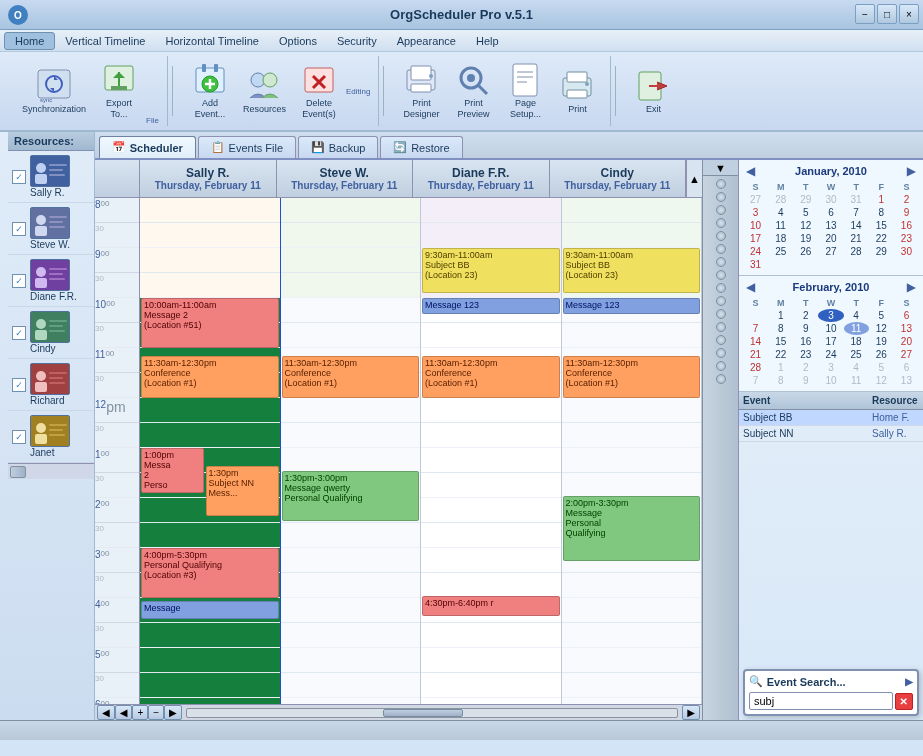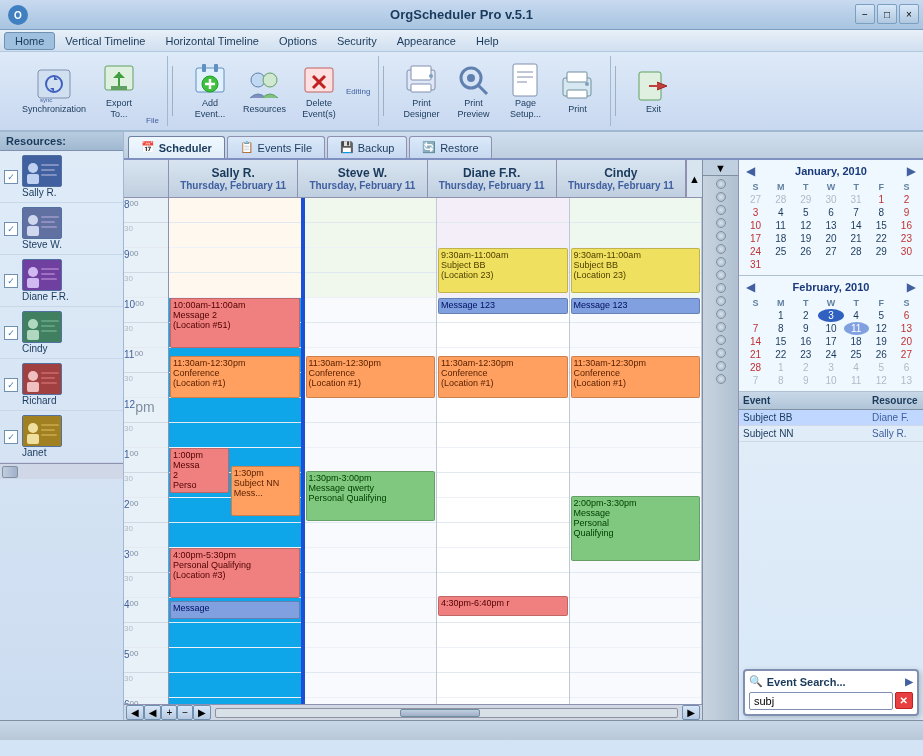--- a/index.html
+++ b/index.html
@@ -75,25 +75,26 @@
     .tool-label { font-size: 9px; color: #1a3a5c; text-align: center; line-height: 1.2; }
 
     
     .main-area {
       display: flex;
       height: calc(756px - 30px - 22px - 80px - 16px - 20px);
     }
 
     
     .sidebar {
-      width: 124px;
+      width: 95px;
       background: linear-gradient(to bottom, #e0ecf8, #ccdcf0);
       border-right: 1px solid #a0b8d0;
       overflow-y: auto;
       flex-shrink: 0;
+      padding-left: 8px;
     }
     .sidebar-header {
       background: linear-gradient(to bottom, #b8ccdf, #a0b8d0);
       padding: 3px 6px;
       font-weight: bold;
       font-size: 11px;
       color: #1a3a5c;
       border-bottom: 1px solid #8090b0;
     }
     .resource-item {
@@ -292,21 +293,21 @@
     }
     .event-search-input {
       width: 100%;
       border: 1px solid #8090b0;
       padding: 2px 4px;
       font-size: 11px;
       border-radius: 2px;
     }
     .event-search-row {
       display: flex;
-      align-items: flex-start;
+      align-items: flex-end;
       gap: 2px;
     }
     .search-clear-btn {
       background: #e84040;
       border: 1px solid #c02020;
       border-radius: 2px;
       padding: 2px 4px;
       cursor: pointer;
       color: white;
       font-size: 10px;
@@ -706,21 +707,21 @@
               <div style="height:25px;border-bottom:1px solid #d0d8e4;text-align:right;padding-right:4px;font-size:10px;color:#4060a0;display:flex;align-items:flex-start;padding-top:1px;">4 <span style="font-size:8px;color:#8090a0">00</span></div>
               <div style="height:25px;border-bottom:1px solid #e4eaf0;text-align:right;padding-right:4px;font-size:8px;color:#b0b8c8;display:flex;align-items:flex-start;padding-top:1px;">30</div>
 
               <div style="height:25px;border-bottom:1px solid #d0d8e4;text-align:right;padding-right:4px;font-size:10px;color:#4060a0;display:flex;align-items:flex-start;padding-top:1px;">5 <span style="font-size:8px;color:#8090a0">00</span></div>
               <div style="height:25px;border-bottom:1px solid #e4eaf0;text-align:right;padding-right:4px;font-size:8px;color:#b0b8c8;display:flex;align-items:flex-start;padding-top:1px;">30</div>
 
               <div style="height:25px;border-bottom:1px solid #d0d8e4;text-align:right;padding-right:4px;font-size:10px;color:#4060a0;display:flex;align-items:flex-start;padding-top:1px;">6 <span style="font-size:8px;color:#8090a0">00</span></div>
 
             </div>
 
-            <div style="flex:1;border-right:4px solid #1d4ed8;position:relative;background:#0ea5e9;">
+            <div style="flex:1;border-right:1px solid #1d4ed8;position:relative;background:#15803d;">
 
               <div style="height:25px;border-bottom:1px solid #e0e8f0;background:#fff8ee;"></div>
               <div style="height:25px;border-bottom:1px solid #eef2f8;background:#fff8ee;"></div>
               <div style="height:25px;border-bottom:1px solid #e0e8f0;background:#fff8ee;"></div>
               <div style="height:25px;border-bottom:1px solid #eef2f8;background:#fff8ee;"></div>
               <div style="height:25px;border-bottom:1px solid #e0e8f0;"></div>
               <div style="height:25px;border-bottom:1px solid #eef2f8;"></div>
               <div style="height:25px;border-bottom:1px solid #e0e8f0;"></div>
               <div style="height:25px;border-bottom:1px solid #eef2f8;"></div>
               <div style="height:25px;border-bottom:1px solid #e0e8f0;"></div>
@@ -1022,21 +1023,21 @@
             </table>
         </div>
 
         <div class="event-list-panel">
           <div class="event-list-header">
             <div class="event-list-col event-col">Event</div>
             <div class="event-list-col res-col">Resource</div>
           </div>
           <div class="event-list-row selected">
             <div class="event-list-cell event-col">Subject BB</div>
-            <div class="event-list-cell res-col">Diane F.</div>
+            <div class="event-list-cell res-col">Home F.</div>
           </div>
           <div class="event-list-row">
             <div class="event-list-cell event-col">Subject NN</div>
             <div class="event-list-cell res-col">Sally R.</div>
           </div>
         </div>
 
         <div class="event-search">
           <div class="event-search-header">
             <span>🔍</span>

